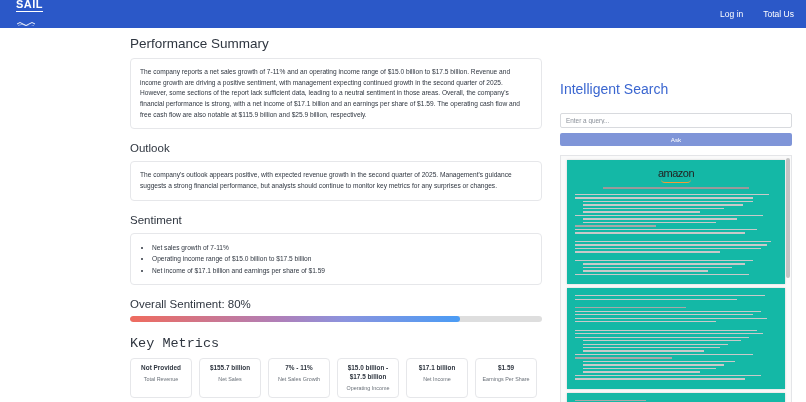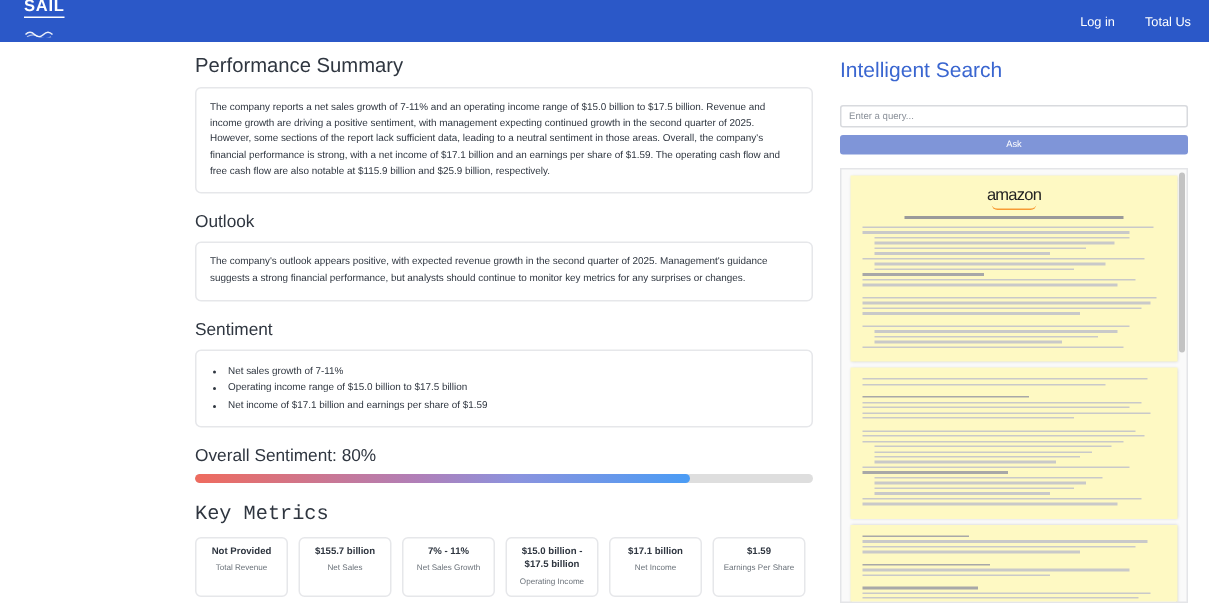--- a/index.html
+++ b/index.html
@@ -54,20 +54,21 @@
   .main-col {
     width: 412px;
     flex: none;
     padding-top: 8px;
     overflow: hidden;
   }
   .right-col {
     flex: 1;
     padding: 10px 14px 0 18px;
     overflow: hidden;
+    margin-top: 43px;
   }
 
   
   .section-title {
     font-size: 13.5px;
     color: #2f3640;
     margin: 0 0 7px 0;
     font-weight: normal;
   }
   .section-title.sub {
@@ -192,21 +193,21 @@
   .doc-viewport {
     margin-top: 9px;
     width: 100%;
     height: 290px;
     border: 1px solid #e4e5e8;
     background: #fafafa;
     overflow: hidden;
     position: relative;
   }
   .doc-page {
-    background: #fef9c3;
+    background: #14b8a6;
     margin: 4px 6px;
     padding: 7px 8px;
     box-shadow: 0 0 2px rgba(0,0,0,0.18);
   }
   .doc-logo {
     text-align: center;
     margin-bottom: 4px;
   }
   .doc-logo-word {
     font-size: 11px;

